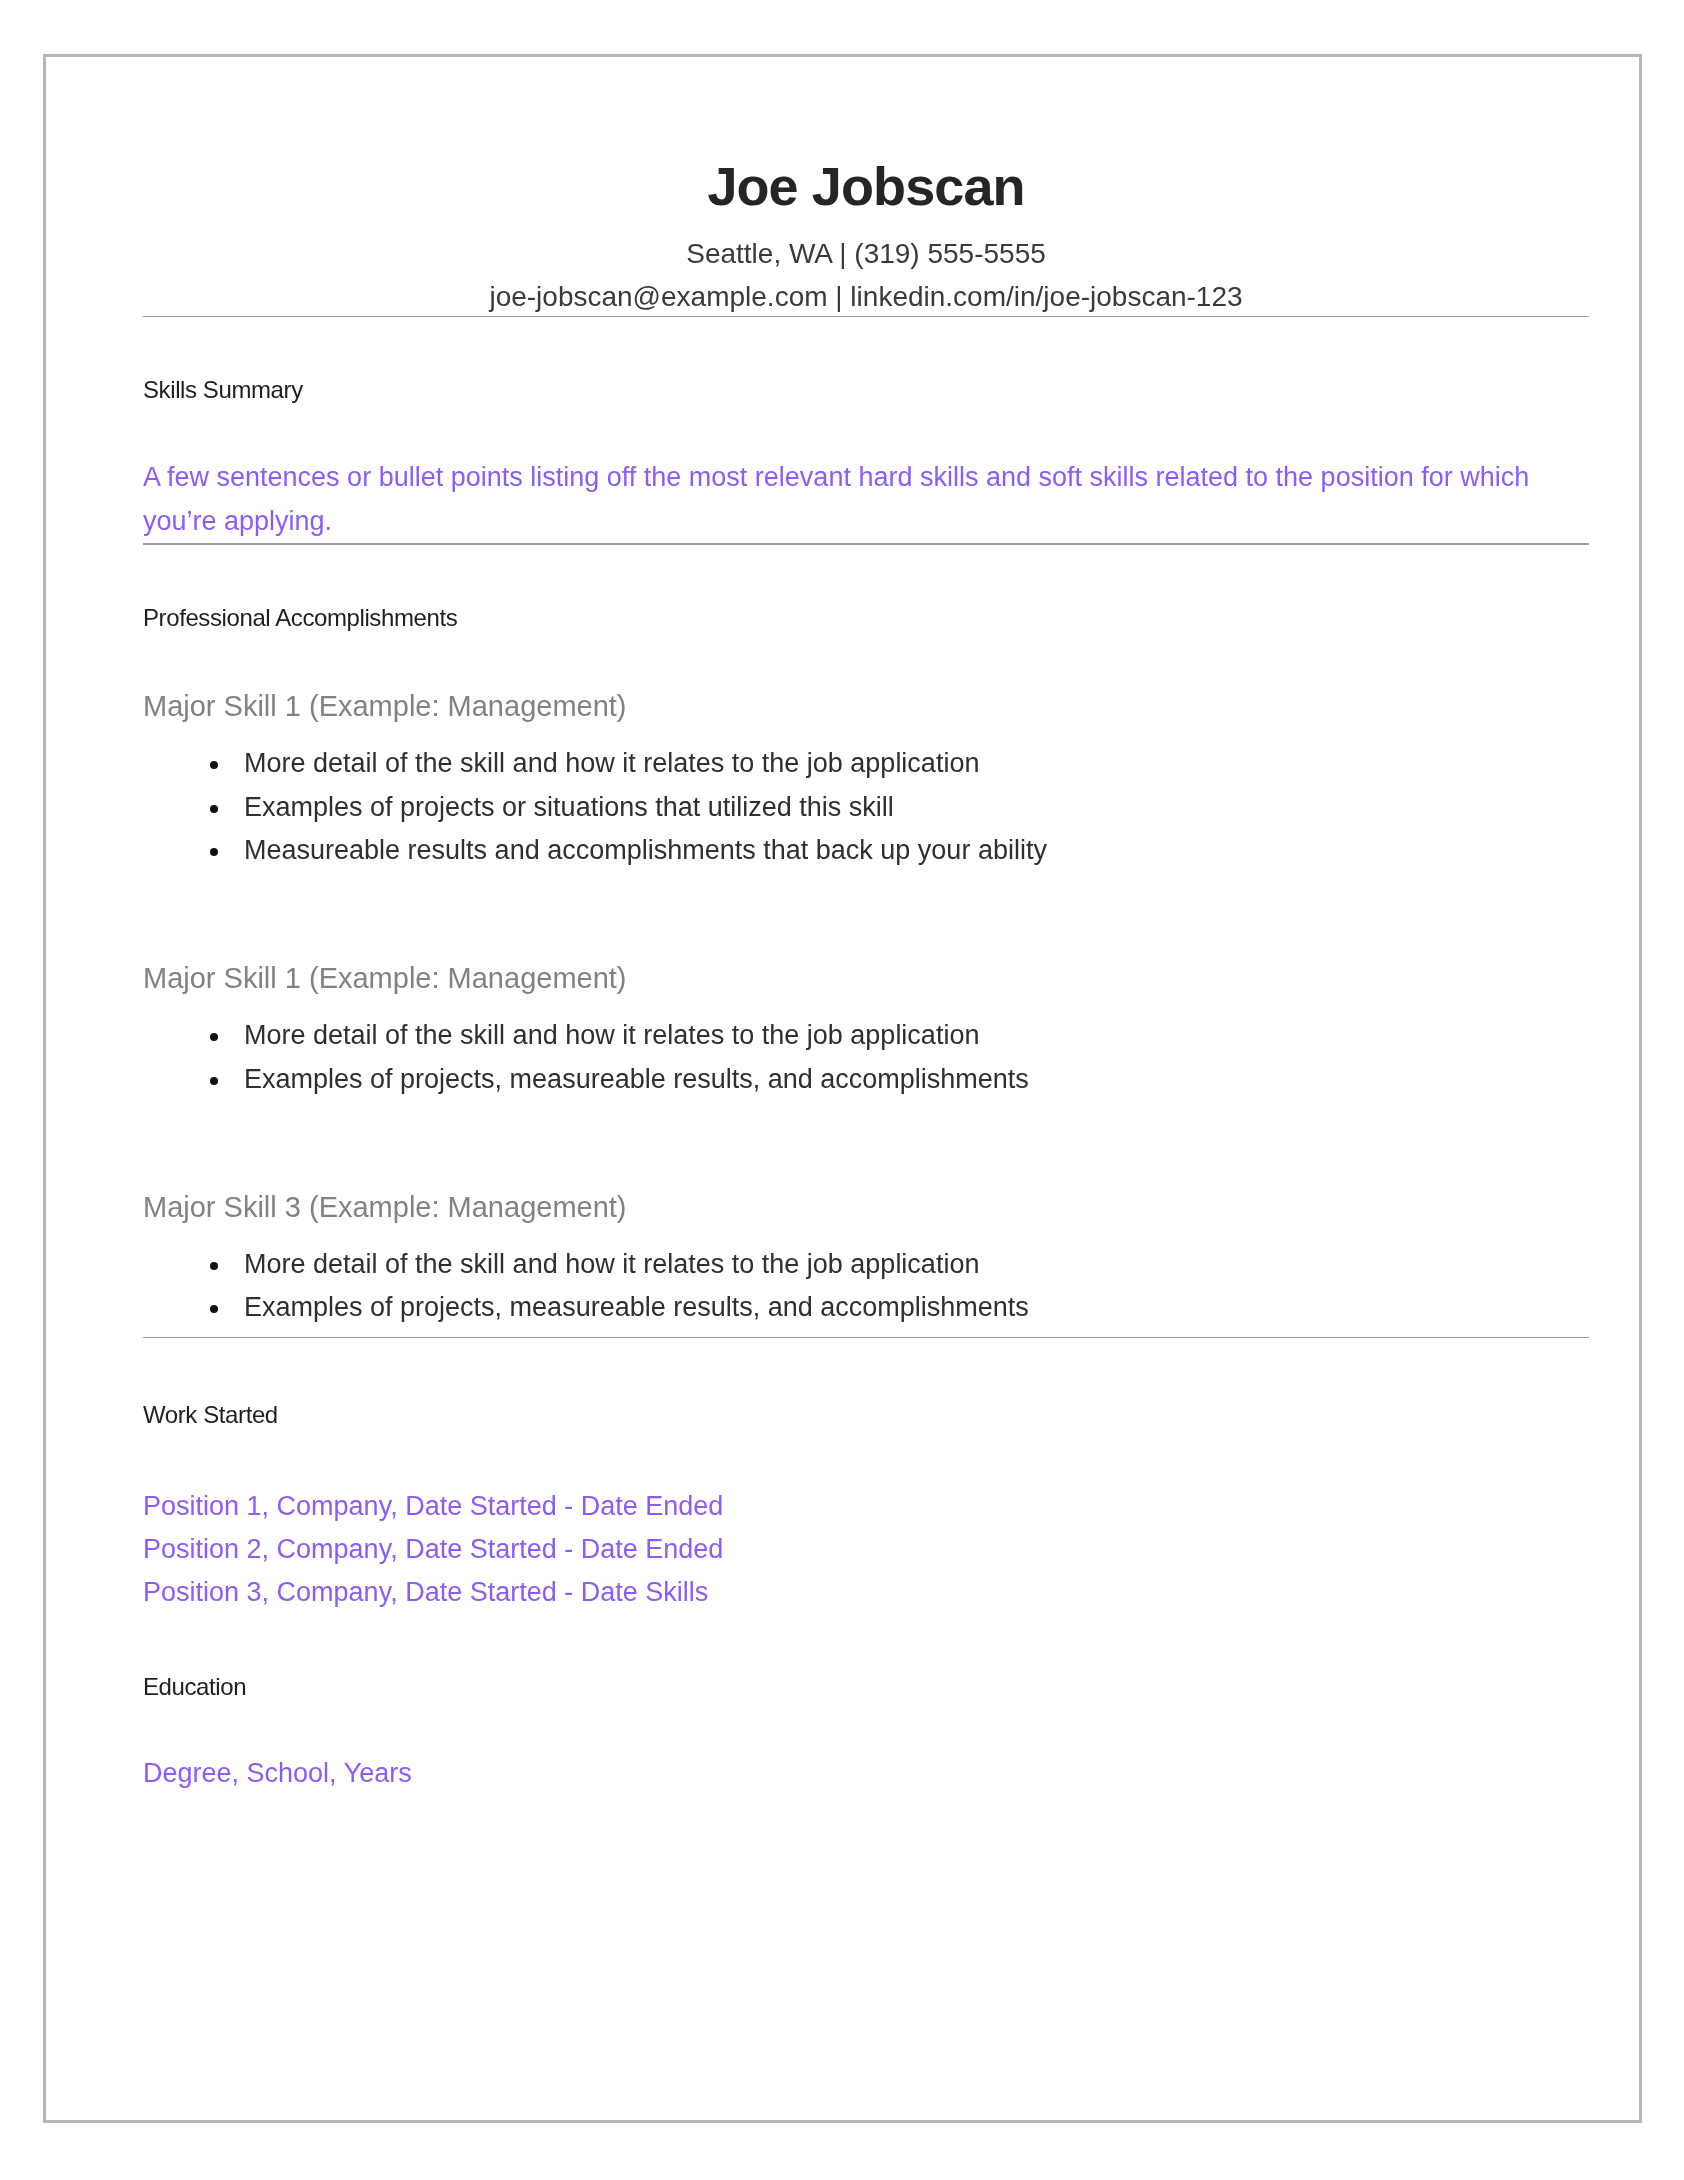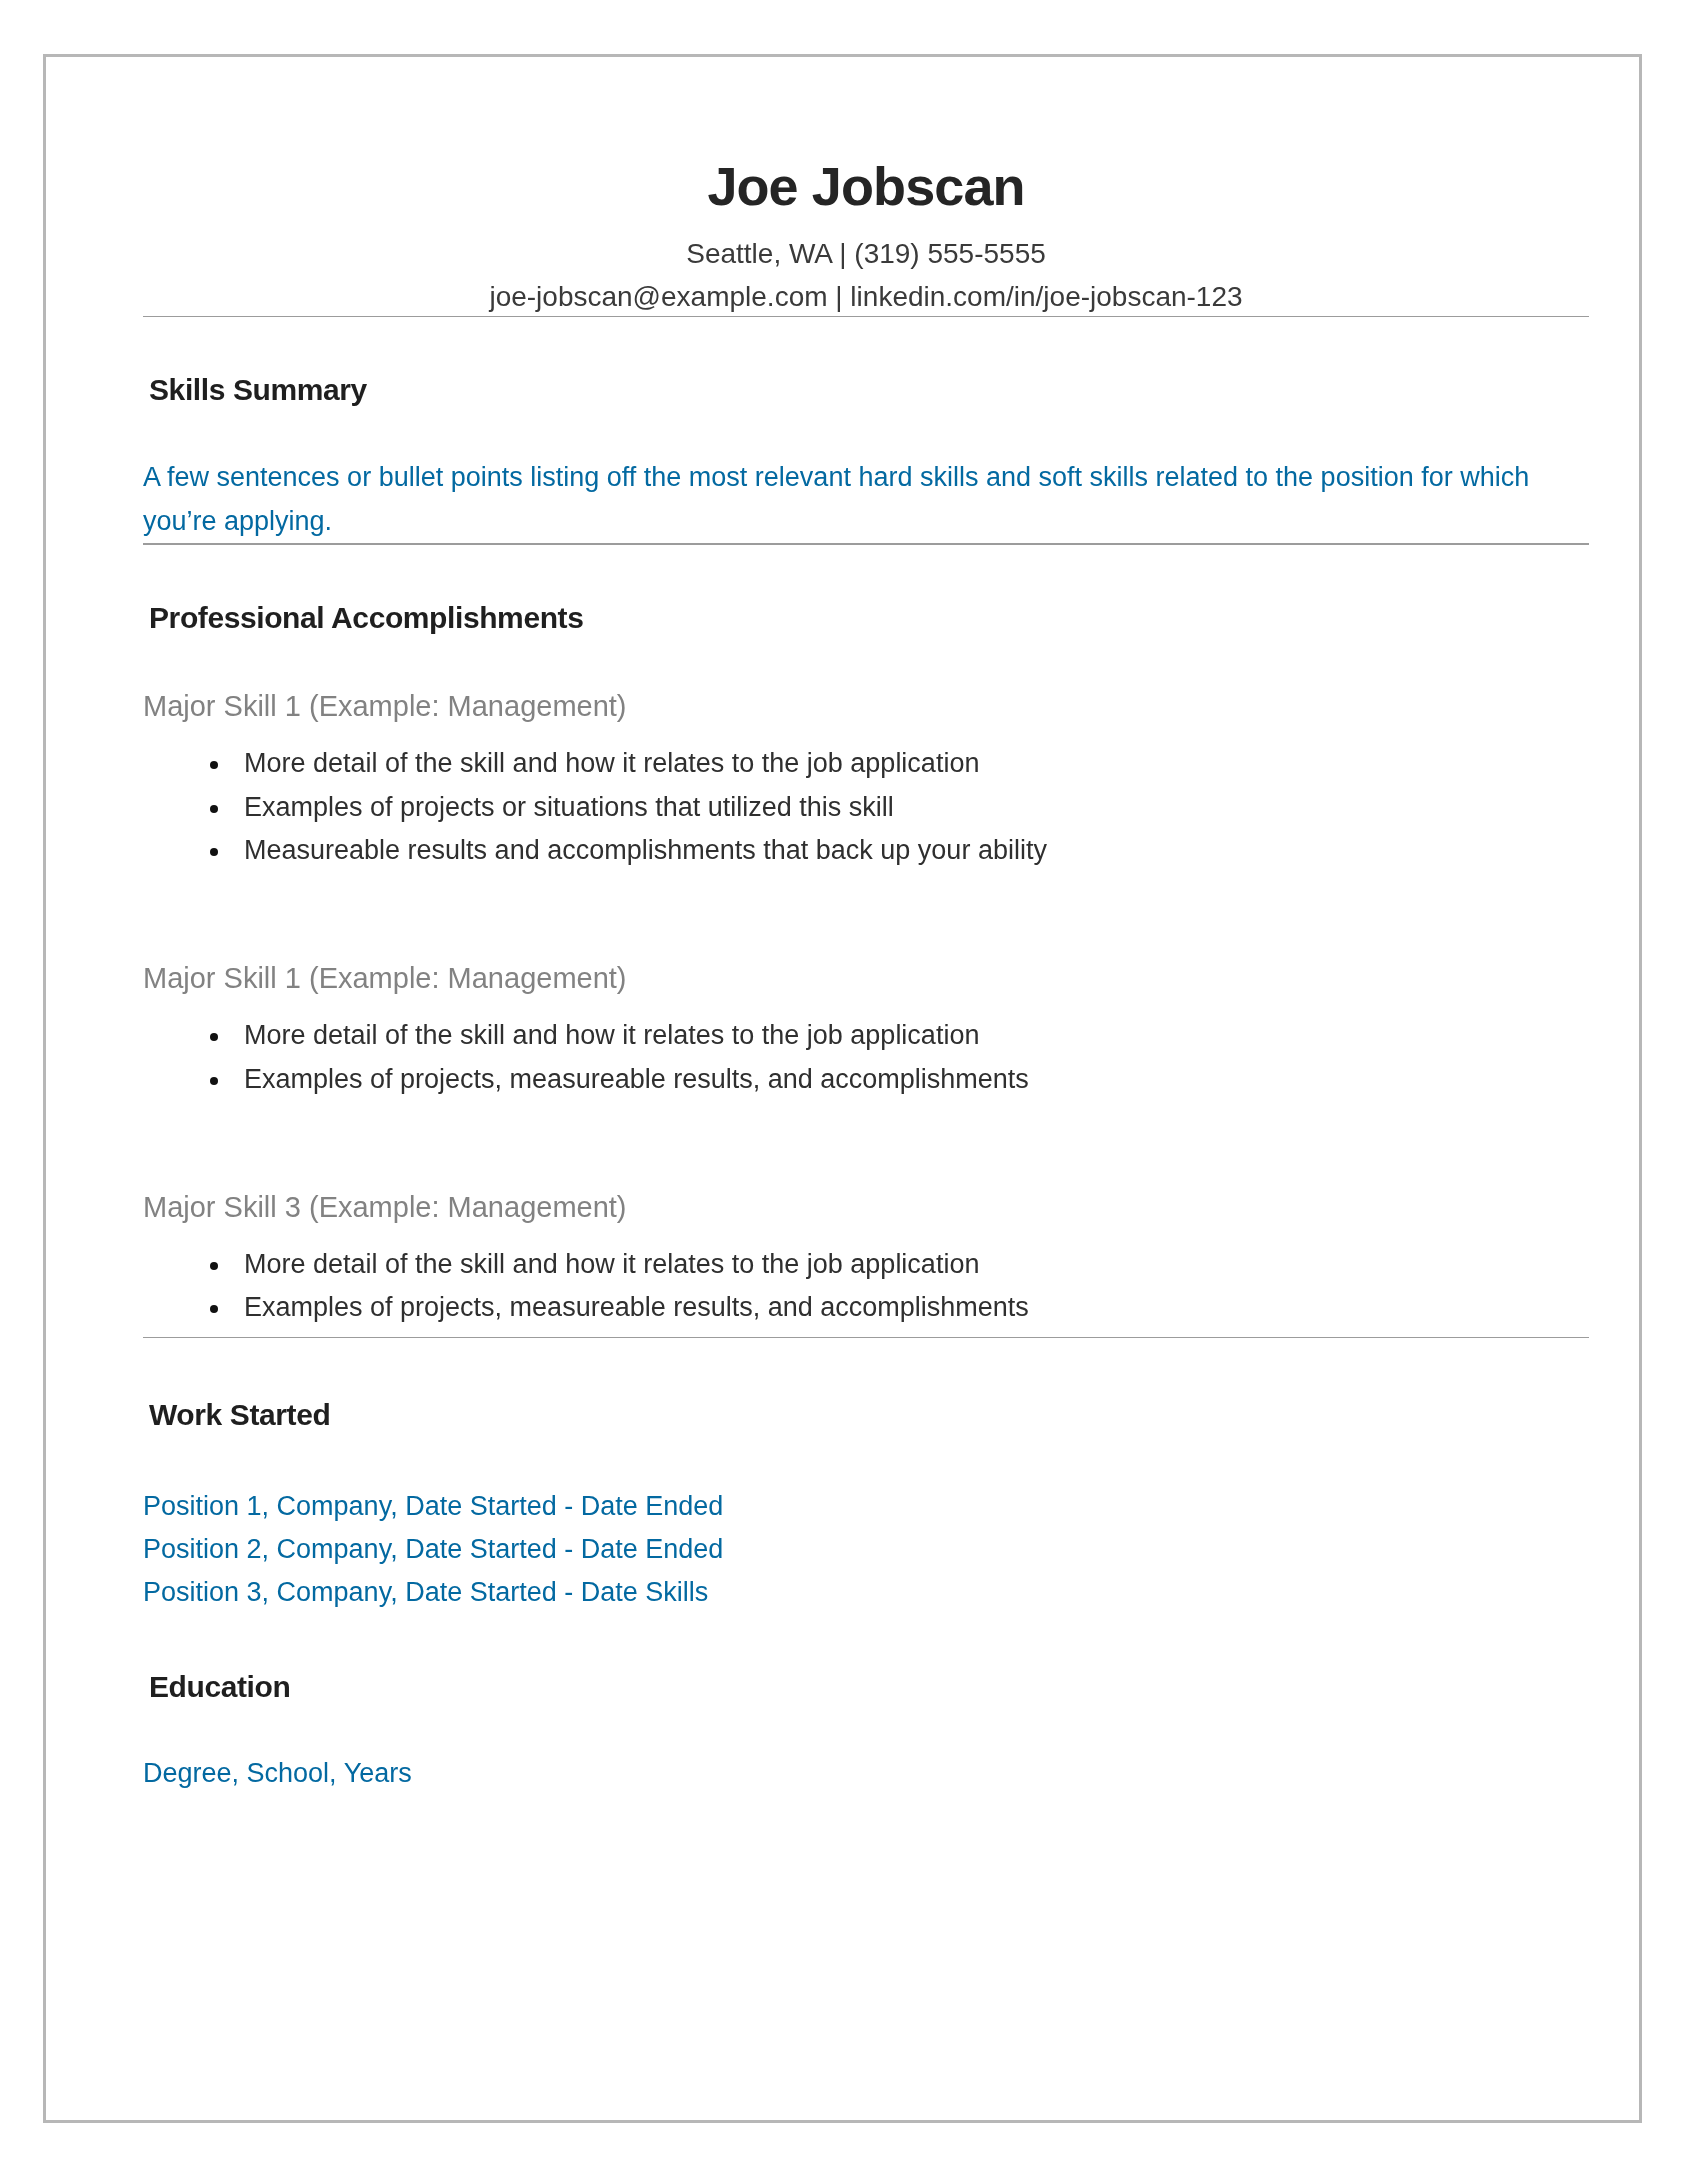--- a/index.html
+++ b/index.html
@@ -44,35 +44,35 @@
     height: 1.7px;
     background: #9c9c9c;
     margin: 0;
     width: 100%;
   }
   .hr-1 { margin-top: 61px; }
   .hr-2 { margin-top: 68px; }
   .hr-3 { margin-top: 65px; }
 
   .section-title {
-    font-size: 30px;
-    font-weight: 700;
+    font-size: 24px;
+    font-weight: 400;
     color: #1f1f1f;
     line-height: 43px;
-    margin: 6px;
+    margin: 0;
     letter-spacing: -0.4px;
   }
   .st-skills  { margin-top: 51px; }
   .st-prof    { margin-top: 51px; }
   .st-work    { margin-top: 55px; }
   .st-edu     { margin-top: 51px; }
 
   .body-text {
     font-size: 27px;
-    color: #0369a1;
+    color: #8b5cf6;
     line-height: 44px;
     margin: 0;
   }
   .summary-text { margin-top: 44px; max-width: 1401px; }
 
   .skill-heading {
     font-size: 29px;
     font-weight: 400;
     color: #828282;
     line-height: 37px;

